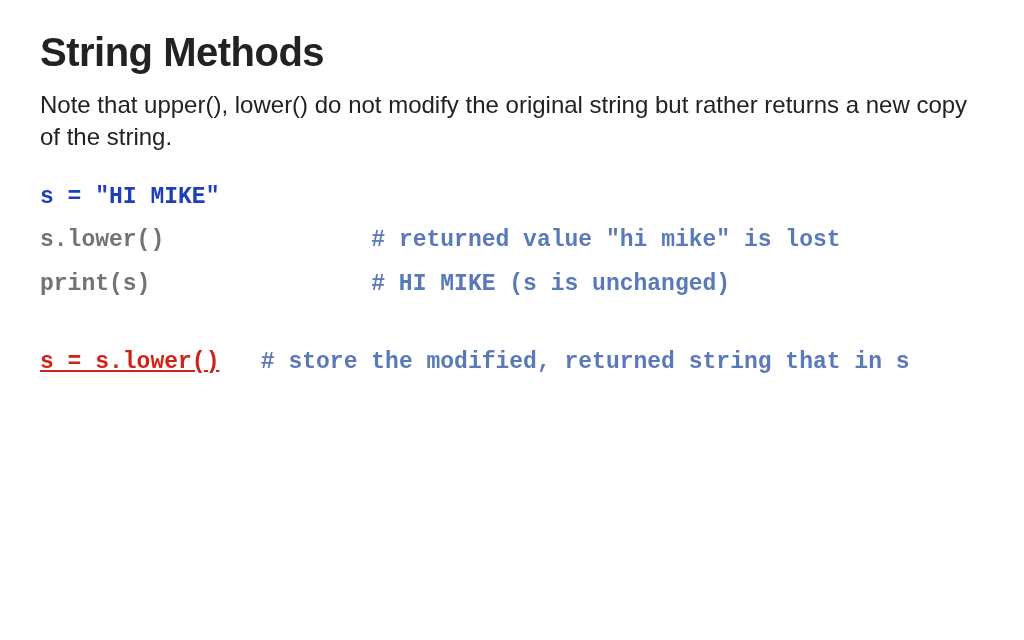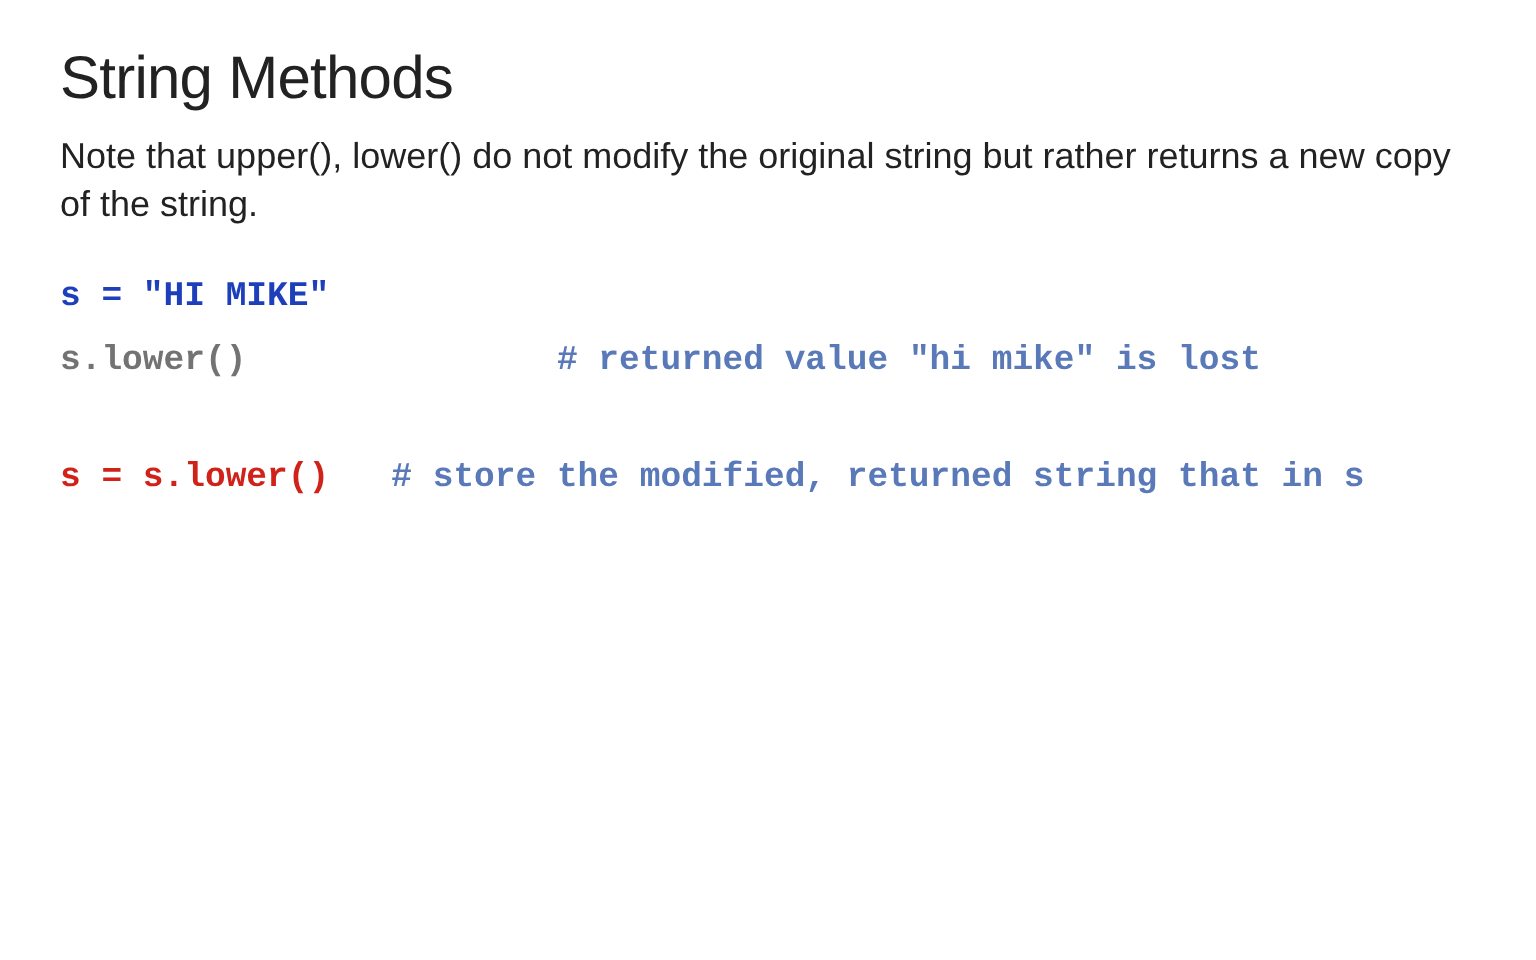--- a/index.html
+++ b/index.html
@@ -5,21 +5,21 @@
     * { margin: 0; padding: 0; box-sizing: border-box; }
     body {
       width: 1024px;
       height: 640px;
       background: #ffffff;
       padding: 30px 40px;
       font-family: "Gill Sans", "Gill Sans MT", "Helvetica Neue", Arial, sans-serif;
     }
     .title {
       font-size: 40px;
-      font-weight: 400;
+      font-weight: 700;
       color: #222;
       margin-bottom: 14px;
       letter-spacing: -0.5px;
     }
     .note {
       font-size: 24px;
       color: #222;
       line-height: 1.35;
       margin-bottom: 22px;
       font-weight: 400;
@@ -29,28 +29,29 @@
       font-size: 23px;
       font-weight: bold;
       line-height: 1.9;
     }
     .code-line {
       white-space: pre;
     }
     .blue { color: #1e3fba; }
     .gray { color: #737373; margin-top: 24px; }
     .comment { color: #5a79b8; }
-    .red { color: #d1221a; }
+    .red { color: #d1221a; text-decoration: underline; }
     .gap { height: 34px; }
   </style>
 </head>
 <body>
 
 <h1 class="title">String Methods</h1>
 
 <p class="note">Note that upper(), lower() do not modify the original string but rather returns a new copy of the string.</p>
 
 <div class="code-block">
   <div class="code-line"><span class="blue">s = "HI MIKE"</span></div>
   <div class="code-line"><span class="gray">s.lower()</span><span class="gray">               </span><span class="comment"># returned value "hi mike" is lost</span></div>
+  <div class="code-line"><span class="gray">print(s)</span><span class="gray">                </span><span class="comment"># HI MIKE (s is unchanged)</span></div>
   <div class="gap"></div>
   <div class="code-line"><span class="red">s = s.lower()</span><span class="gray">   </span><span class="comment"># store the modified, returned string that in s</span></div>
 </div>
 
 </body></html>

